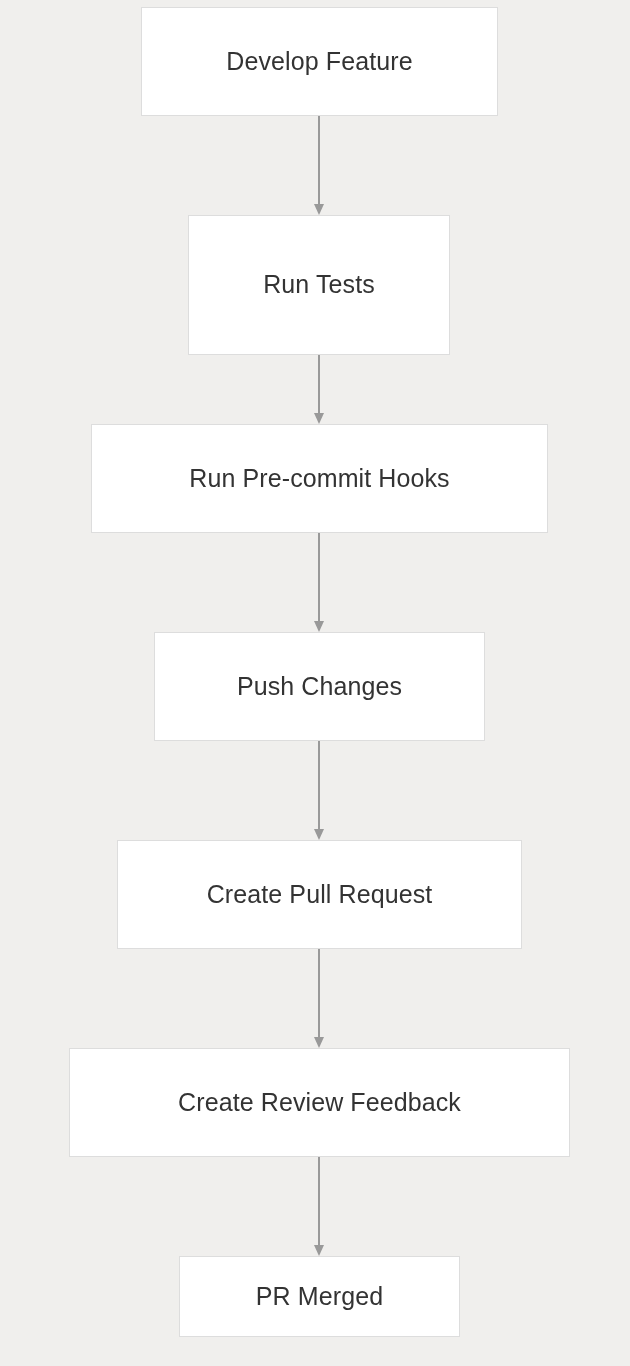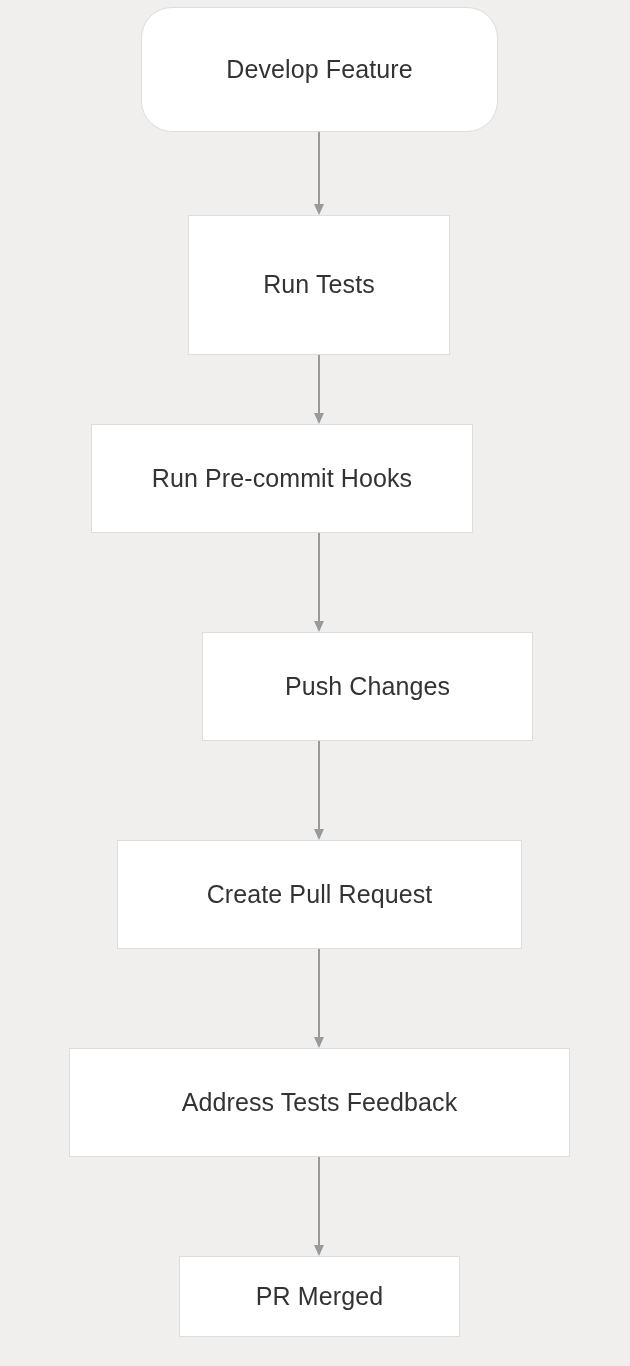--- a/index.html
+++ b/index.html
@@ -77,34 +77,34 @@
       <div class="edge-head" style="left: -4.5px; top: 89px; border-top-color: rgb(153, 153, 153);"></div>
     </div>
     <div class="edge" style="left: 318px; top: 948px; width: 2px; height: 100px;">
       <div class="edge-line" style="height: 90px; background: rgb(153, 153, 153);"></div>
       <div class="edge-head" style="left: -4.5px; top: 89px; border-top-color: rgb(153, 153, 153);"></div>
     </div>
     <div class="edge" style="left: 318px; top: 1156px; width: 2px; height: 100px;">
       <div class="edge-line" style="height: 90px; background: rgb(153, 153, 153);"></div>
       <div class="edge-head" style="left: -4.5px; top: 89px; border-top-color: rgb(153, 153, 153);"></div>
     </div>
-    <div class="node" style="left: 141px; top: 7px; width: 357px; height: 125px; background: rgb(255, 255, 255); border-color: rgb(221, 221, 221); border-radius: 31px;">
+    <div class="node" style="left: 141px; top: 7px; width: 357px; height: 109px; background: rgb(255, 255, 255); border-color: rgb(221, 221, 221);">
       <div class="node-label" style="color: rgb(51, 51, 51);">Develop Feature</div>
     </div>
     <div class="node" style="left: 188px; top: 215px; width: 262px; height: 140px; background: rgb(255, 255, 255); border-color: rgb(221, 221, 221);">
       <div class="node-label" style="color: rgb(51, 51, 51);">Run Tests</div>
     </div>
-    <div class="node" style="left: 91px; top: 424px; width: 382px; height: 109px; background: rgb(255, 255, 255); border-color: rgb(221, 221, 221);">
+    <div class="node" style="left: 91px; top: 424px; width: 457px; height: 109px; background: rgb(255, 255, 255); border-color: rgb(221, 221, 221);">
       <div class="node-label" style="color: rgb(51, 51, 51);">Run Pre-commit Hooks</div>
     </div>
-    <div class="node" style="left: 154px; top: 632px; width: 331px; height: 109px; background: rgb(255, 255, 255); border-color: rgb(221, 221, 221); margin-left: 48px;">
+    <div class="node" style="left: 154px; top: 632px; width: 331px; height: 109px; background: rgb(255, 255, 255); border-color: rgb(221, 221, 221);">
       <div class="node-label" style="color: rgb(51, 51, 51);">Push Changes</div>
     </div>
     <div class="node" style="left: 117px; top: 840px; width: 405px; height: 109px; background: rgb(255, 255, 255); border-color: rgb(221, 221, 221);">
       <div class="node-label" style="color: rgb(51, 51, 51); text-align: center;">Create Pull Request</div>
     </div>
     <div class="node" style="left: 69px; top: 1048px; width: 501px; height: 109px; background: rgb(255, 255, 255); border-color: rgb(221, 221, 221);">
-      <div class="node-label" style="color: rgb(51, 51, 51);">Address Tests Feedback</div>
+      <div class="node-label" style="color: rgb(51, 51, 51);">Create Review Feedback</div>
     </div>
     <div class="node" style="left: 179px; top: 1256px; width: 281px; height: 81px; background: rgb(255, 255, 255); border-color: rgb(221, 221, 221);">
       <div class="node-label" style="color: rgb(51, 51, 51);">PR Merged</div>
     </div>
   </div>
 
 </body></html>

